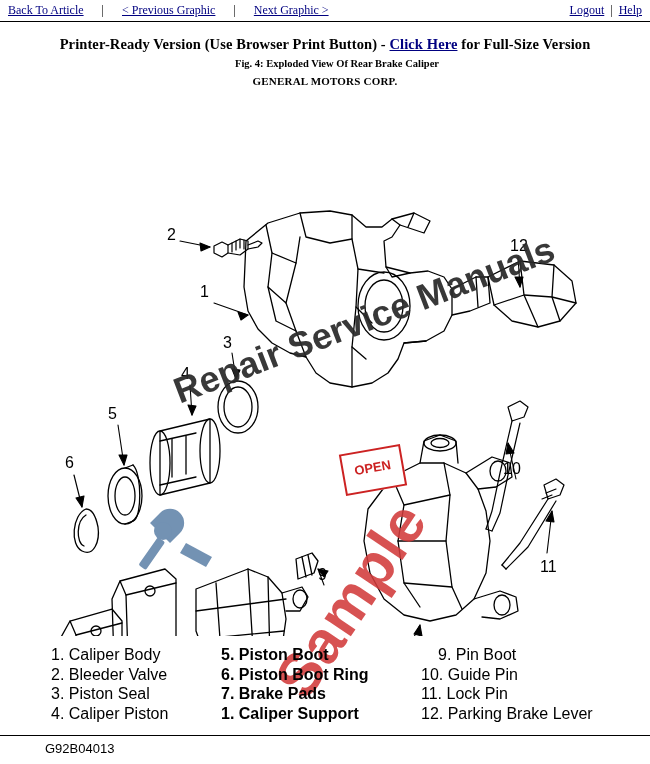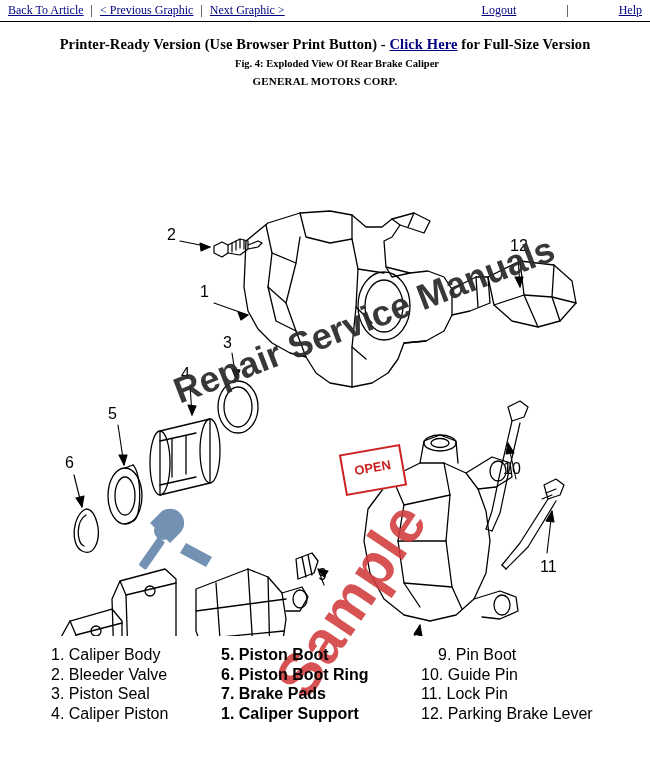--- a/index.html
+++ b/index.html
@@ -29,27 +29,26 @@
     display: flex;
     align-items: center;
     padding: 0 8px;
     box-sizing: border-box;
     font-family: "Liberation Serif", serif;
     font-size: 12px;
   }
   .topnav .left {
     display: flex;
     align-items: center;
-    gap: 0px;
+    gap: 11px;
     flex: 1;
   }
   .topnav .right {
     display: flex;
     align-items: center;
-    gap: 44px;
   }
   .navlink {
     color: #000080;
     text-decoration: underline;
     cursor: pointer;
     font-size: 12px;
     white-space: nowrap;
   }
   .sep {
     padding: 0 7px;
@@ -424,14 +423,15 @@
       <div class="legend-item">1. Caliper Support</div>
     </div>
     <div class="legend-col c3">
       <div class="legend-item">9. Pin Boot</div>
       <div class="legend-item">10. Guide Pin</div>
       <div class="legend-item">11. Lock Pin</div>
       <div class="legend-item">12. Parking Brake Lever</div>
     </div>
   </div>
 
+  <div class="footer-code">G92B04013</div>
 
 </div>
 
 </body></html>

